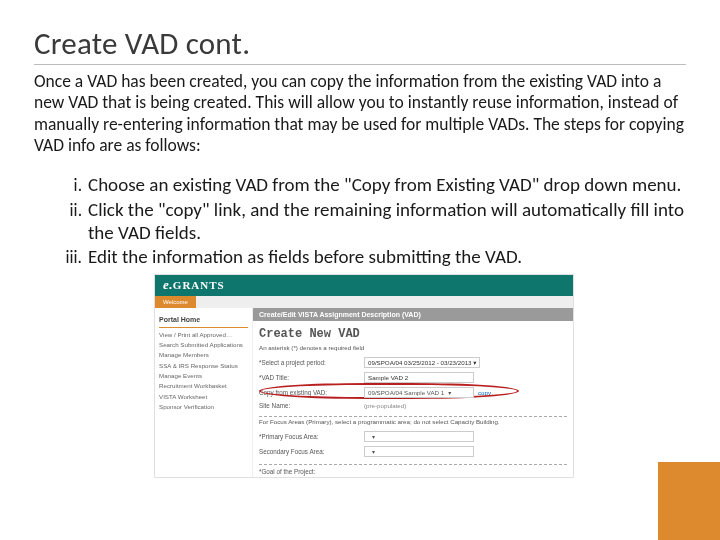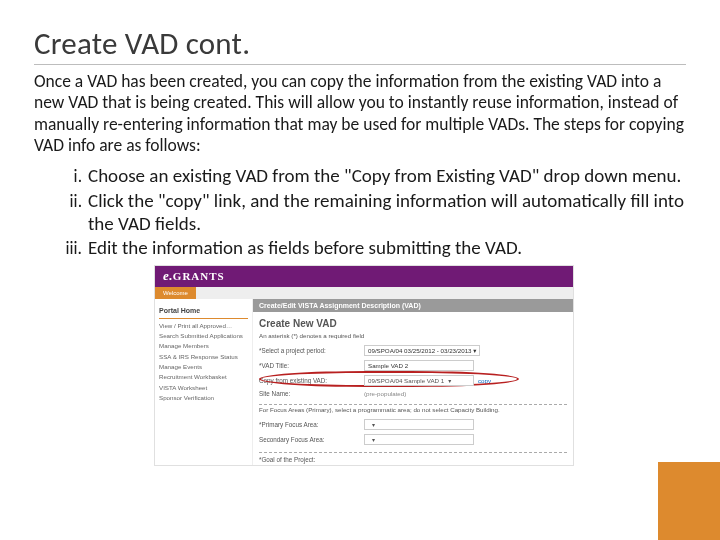--- a/index.html
+++ b/index.html
@@ -1,37 +1,37 @@
 <!DOCTYPE html>
 <html><head>
 <meta charset="utf-8">
 <style>
   * { box-sizing: border-box; margin: 0; padding: 0; }
   html, body { width: 720px; height: 540px; font-family: Calibri, "Segoe UI", sans-serif; background: #fff; color: #1a1a1a; }
   .slide { position: relative; width: 720px; height: 540px; padding: 24px 34px 0 34px; }
   .title { font-size: 31px; font-weight: 400; color: #3a3a3a; border-bottom: 1px solid #bdbdbd; padding-bottom: 2px; margin-bottom: 6px; letter-spacing: 0.2px; }
-  .intro { font-size: 17.5px; line-height: 1.22; margin-bottom: 8px; }
+  .intro { font-size: 17.5px; line-height: 1.22; margin-bottom: 17px; }
   .steps { list-style: lower-roman; padding-left: 52px; font-size: 19px; line-height: 1.22; }
   .steps li { padding-left: 2px; margin-bottom: 1px; }
   .steps li::marker { font-size: 17.5px; }
   .shot-wrap { position: relative; margin: 6px 0 0 120px; width: 420px; }
   .shot { width: 420px; border: 1px solid #e0e0e0; font-family: Arial, sans-serif; font-size: 7px; color: #555; background: #fff; }
-  .brand { background: #701a75; color: #fff; font-size: 13px; font-style: italic; font-weight: 700; padding: 2px 8px 3px 8px; letter-spacing: 0.4px; font-family: Georgia, serif; }
+  .brand { background: #0f766e; color: #fff; font-size: 13px; font-style: italic; font-weight: 700; padding: 2px 8px 3px 8px; letter-spacing: 0.4px; font-family: Georgia, serif; }
   .brand .e { text-transform: lowercase; }
   .brand .rest { text-transform: uppercase; font-style: normal; font-size: 11px; letter-spacing: 1px; }
   .tabs { display: flex; background: #eee; font-size: 6px; }
   .tab { padding: 3px 8px; }
   .tab.active { background: #dd8a2e; color: #fff; }
   .body { display: flex; }
   .sidebar { width: 98px; padding: 6px 4px; border-right: 1px solid #eee; }
   .sidebar .head { font-size: 7px; font-weight: 700; color: #444; border-bottom: 1px solid #dd8a2e; padding-bottom: 2px; margin-bottom: 2px; }
   .sidebar div { padding: 1px 0; line-height: 1.35; color: #666; font-size: 6.2px; }
   .main { flex: 1; }
   .bar { background: #9a9a9a; color: #fff; font-size: 7px; font-weight: 700; padding: 3px 6px; }
-  .section-h { font-size: 10px; font-weight: 700; padding: 6px 6px 3px 6px; }
+  .section-h { font-size: 12px; font-weight: 700; padding: 6px 6px 3px 6px; font-family: Liberation Mono, monospace; }
   .note { font-size: 6.2px; padding: 0 6px 4px 6px; color: #555; }
   .row { display: flex; align-items: center; padding: 2px 6px; }
   .lbl { width: 105px; text-align: left; font-size: 6.3px; color: #555; }
   .val { background: #fff; border: 1px solid #ccc; padding: 1px 3px; font-size: 6.2px; color: #333; min-width: 110px; display: inline-block; }
   .sel { background: #fff; border: 1px solid #ccc; padding: 1px 3px; font-size: 6.2px; position: relative; min-width: 110px; display: inline-block; }
   .sel::after { content: "▾"; font-size: 6px; color: #555; margin-left: 4px; }
   .copy-row { position: relative; }
   .circ { position: absolute; border: 2px solid #b82020; border-radius: 50% / 60%; left: 6px; top: -2px; width: 260px; height: 16px; pointer-events: none; }
   .copy-link { color: #0060c0; margin-left: 4px; font-size: 6.2px; }
   .sep { border-top: 1px dashed #aaa; margin: 5px 6px 1px 6px; }

